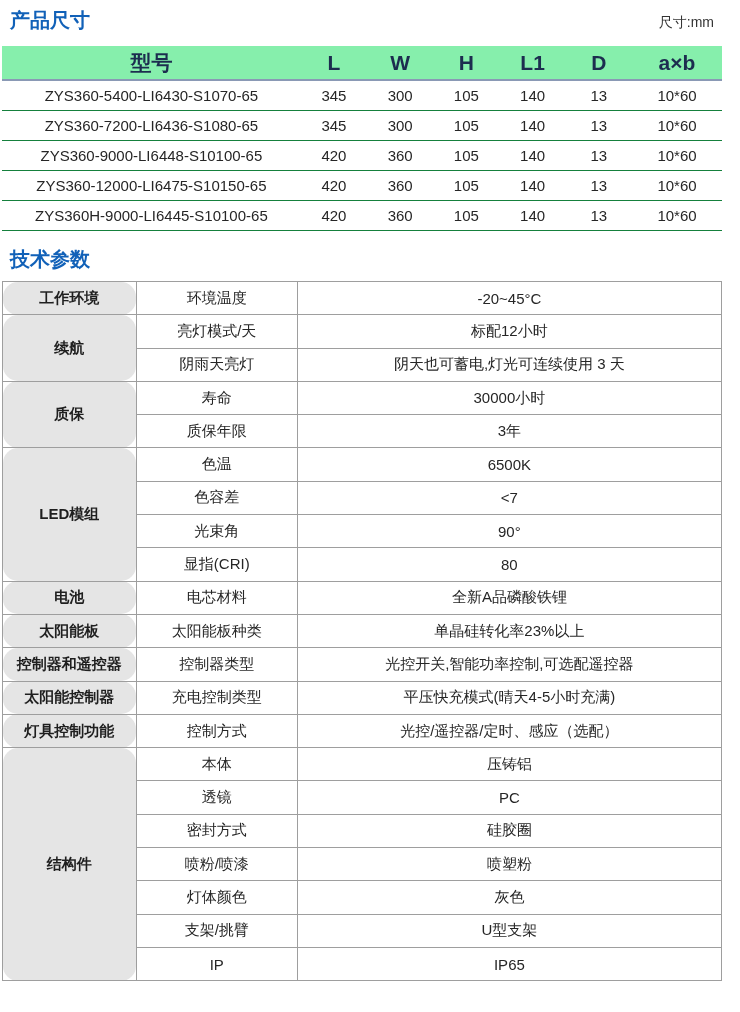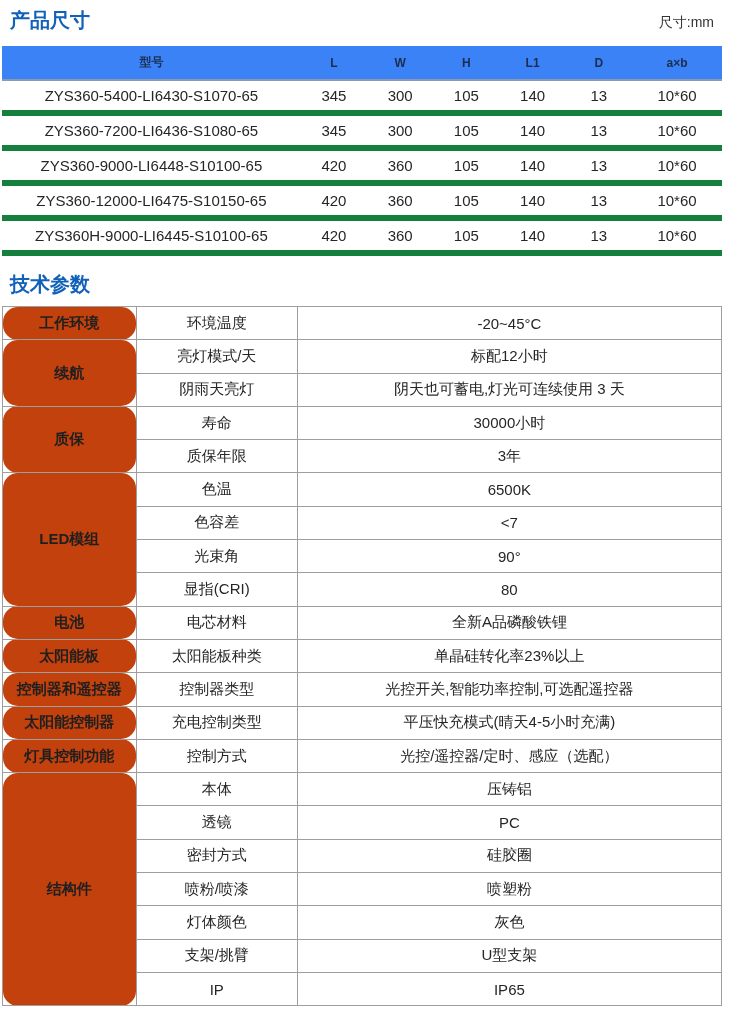--- a/index.html
+++ b/index.html
@@ -35,54 +35,54 @@
     line-height: 20px;
     text-align: right;
   }
   
   table { border-collapse: collapse; width: 100%; table-layout: fixed; }
   .dim-table { margin-top: 14px; }
   .dim-table col.c-model { width: 41.5%; }
   .dim-table col.c-num   { width: 9.2%; }
   .dim-table col.c-last  { width: 12.5%; }
   .dim-table thead th {
-    background: #3b82f6;
+    background: #86efac;
     color: #1c2d4f;
-    font-size: 12px;
+    font-size: 21px;
     font-weight: bold;
     height: 31px;
     text-align: center;
     border-bottom: 2px solid #8a99b5;
   }
   .dim-table tbody td {
     font-size: 15px;
     color: #262626;
     height: 27px;
     text-align: center;
-    border-bottom: 6px solid #15803d;
+    border-bottom: 1px solid #15803d;
     white-space: nowrap;
     overflow: hidden;
     margin-top: 14px;
   }
   
   .spec-title-row { margin-top: 16px; padding: 0 8px; }
   .spec-table { margin-top: 10px; }
   .spec-table col.c-cat   { width: 18.6%; }
   .spec-table col.c-param { width: 22.4%; }
   .spec-table col.c-val   { width: 59.0%; }
   .spec-table th, .spec-table td {
     border: 1px solid #9e9e9e;
     font-size: 15px;
     height: 32.3px;
     text-align: center;
     padding: 0 2px;
     overflow: hidden;
   }
   .spec-table th {
-    background: #c2410c;
+    background: #e5e5e5;
     color: #1f1f1f;
     font-weight: bold;
     border-radius: 15px;
   }
   .spec-table td { color: #262626; font-weight: normal; border-radius: 6px; }
 </style>
 </head>
 <body>
 
 <div class="page">

